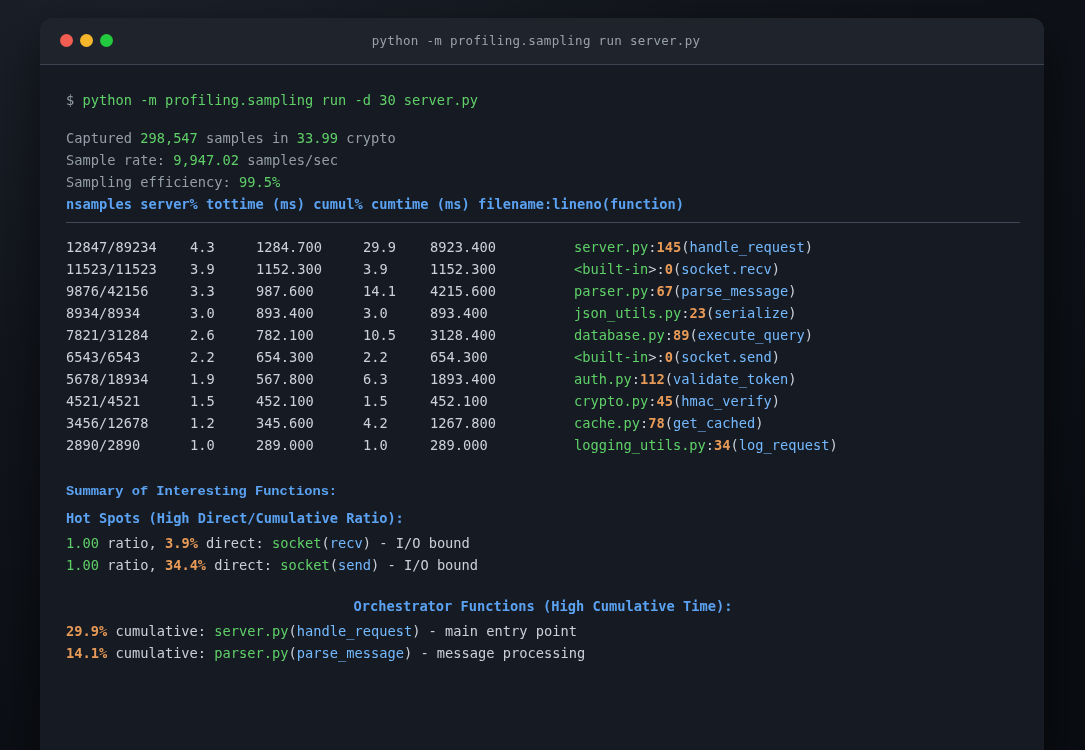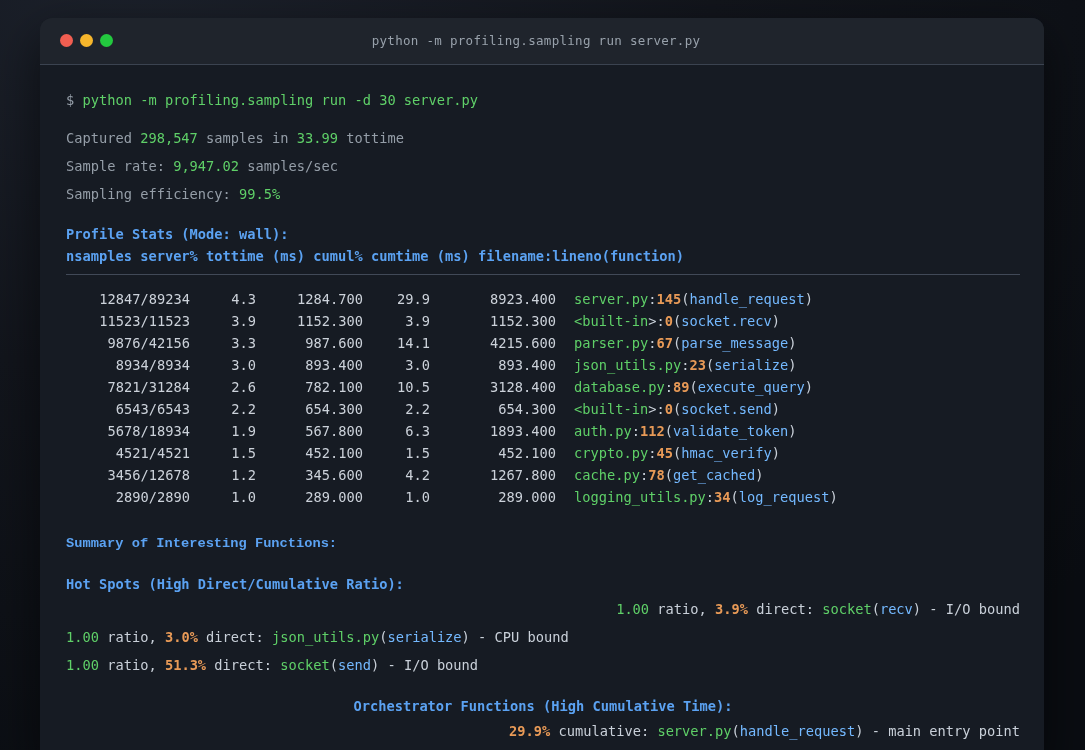--- a/index.html
+++ b/index.html
@@ -30,71 +30,69 @@
   .line{white-space:pre;line-height:22px;height:22px;}
   .bold{font-weight:normal;}
   .c-gray{color:var(--gray);}
   .c-green{color:var(--green);}
   .c-orange{color:var(--orange);font-weight:bold;}
   .c-blue{color:var(--blue);}
   .c-white{color:var(--white);}
   .section{color:var(--header_blue);font-weight:bold;}
   .divider{height:1px;background:#414957;margin:7px 0 13px 0;width:954px;}
   .trow{white-space:pre;line-height:22px;height:22px;color:#ccd2da;}
-  .col{display:inline-block;text-align:right;white-space:pre;}
+  .col{display:inline-block;text-align:left;white-space:pre;}
   .col1{width:124px;}
   .col2{width:66px;}
   .col3{width:107px;}
   .col4{width:67px;}
   .col5{width:126px;}
   .fncol{margin-left:18px;}
-  .mt16{margin-top:16px;} .mt6{margin-top:6px;} .mt18{margin-top:18px;}
-  .mt25{margin-top:25px;font-family:Liberation Mono, monospace;} .mt12{margin-top:18px;} .mt3{margin-top:3px;text-align:right;}
+  .mt16{margin-top:16px;} .mt6{} .mt18{margin-top:18px;}
+  .mt25{margin-top:25px;font-family:Liberation Mono, monospace;} .mt12{margin-top:4px;} .mt3{margin-top:3px;}
   .mt19{margin-top:19px;text-align:center;}
 </style>
 </head>
 <body>
 
 <div class="window">
   <div class="titlebar">
     <div class="lights">
       <span class="light red"></span>
       <span class="light yellow"></span>
       <span class="light green"></span>
     </div>
     <div class="wtitle">python -m profiling.sampling run server.py</div>
   </div>
 
   <div class="body">
     <div class="line"><span class="c-gray">$ </span><span class="c-green bold">python -m profiling.sampling run -d 30 server.py</span></div>
 
-    <div class="line mt16"><span class="c-gray">Captured </span><span class="c-green">298,547</span><span class="c-gray"> samples in </span><span class="c-green">33.99</span><span class="c-gray"> tottime</span></div>
+    <div class="line mt16"><span class="c-gray">Captured </span><span class="c-green">298,547</span><span class="c-gray"> samples in </span><span class="c-green">33.99</span><span class="c-gray"> crypto</span></div>
     <div class="line mt6"><span class="c-gray">Sample rate: </span><span class="c-green">9,947.02</span><span class="c-gray"> samples/sec</span></div>
     <div class="line mt6"><span class="c-gray">Sampling efficiency: </span><span class="c-green">99.5%</span></div>
 
-    <div class="line section mt18">Profile Stats (Mode: wall):</div>
     <div class="line section">nsamples server% tottime (ms) cumul% cumtime (ms) filename:lineno(function)</div>
     <div class="divider"></div>
 
     <div>
         <div class="trow"><span class="col col1">12847/89234</span><span class="col col2">4.3</span><span class="col col3">1284.700</span><span class="col col4">29.9</span><span class="col col5">8923.400</span><span class="fncol"><span class="c-green">server.py</span><span class="c-white">:</span><span class="c-orange">145</span><span class="c-white">(</span><span class="c-blue">handle_request</span><span class="c-white">)</span></span></div>
         <div class="trow"><span class="col col1">11523/11523</span><span class="col col2">3.9</span><span class="col col3">1152.300</span><span class="col col4">3.9</span><span class="col col5">1152.300</span><span class="fncol"><span class="c-green">&lt;built-in</span><span class="c-white">&gt;:</span><span class="c-orange">0</span><span class="c-white">(</span><span class="c-blue">socket.recv</span><span class="c-white">)</span></span></div>
         <div class="trow"><span class="col col1">9876/42156</span><span class="col col2">3.3</span><span class="col col3">987.600</span><span class="col col4">14.1</span><span class="col col5">4215.600</span><span class="fncol"><span class="c-green">parser.py</span><span class="c-white">:</span><span class="c-orange">67</span><span class="c-white">(</span><span class="c-blue">parse_message</span><span class="c-white">)</span></span></div>
         <div class="trow"><span class="col col1">8934/8934</span><span class="col col2">3.0</span><span class="col col3">893.400</span><span class="col col4">3.0</span><span class="col col5">893.400</span><span class="fncol"><span class="c-green">json_utils.py</span><span class="c-white">:</span><span class="c-orange">23</span><span class="c-white">(</span><span class="c-blue">serialize</span><span class="c-white">)</span></span></div>
         <div class="trow"><span class="col col1">7821/31284</span><span class="col col2">2.6</span><span class="col col3">782.100</span><span class="col col4">10.5</span><span class="col col5">3128.400</span><span class="fncol"><span class="c-green">database.py</span><span class="c-white">:</span><span class="c-orange">89</span><span class="c-white">(</span><span class="c-blue">execute_query</span><span class="c-white">)</span></span></div>
         <div class="trow"><span class="col col1">6543/6543</span><span class="col col2">2.2</span><span class="col col3">654.300</span><span class="col col4">2.2</span><span class="col col5">654.300</span><span class="fncol"><span class="c-green">&lt;built-in</span><span class="c-white">&gt;:</span><span class="c-orange">0</span><span class="c-white">(</span><span class="c-blue">socket.send</span><span class="c-white">)</span></span></div>
         <div class="trow"><span class="col col1">5678/18934</span><span class="col col2">1.9</span><span class="col col3">567.800</span><span class="col col4">6.3</span><span class="col col5">1893.400</span><span class="fncol"><span class="c-green">auth.py</span><span class="c-white">:</span><span class="c-orange">112</span><span class="c-white">(</span><span class="c-blue">validate_token</span><span class="c-white">)</span></span></div>
         <div class="trow"><span class="col col1">4521/4521</span><span class="col col2">1.5</span><span class="col col3">452.100</span><span class="col col4">1.5</span><span class="col col5">452.100</span><span class="fncol"><span class="c-green">crypto.py</span><span class="c-white">:</span><span class="c-orange">45</span><span class="c-white">(</span><span class="c-blue">hmac_verify</span><span class="c-white">)</span></span></div>
         <div class="trow"><span class="col col1">3456/12678</span><span class="col col2">1.2</span><span class="col col3">345.600</span><span class="col col4">4.2</span><span class="col col5">1267.800</span><span class="fncol"><span class="c-green">cache.py</span><span class="c-white">:</span><span class="c-orange">78</span><span class="c-white">(</span><span class="c-blue">get_cached</span><span class="c-white">)</span></span></div>
         <div class="trow"><span class="col col1">2890/2890</span><span class="col col2">1.0</span><span class="col col3">289.000</span><span class="col col4">1.0</span><span class="col col5">289.000</span><span class="fncol"><span class="c-green">logging_utils.py</span><span class="c-white">:</span><span class="c-orange">34</span><span class="c-white">(</span><span class="c-blue">log_request</span><span class="c-white">)</span></span></div>
       </div>
 
     <div class="line section mt25">Summary of Interesting Functions:</div>
     <div class="line section mt12">Hot Spots (High Direct/Cumulative Ratio):</div>
     <div class="line mt3"><span class="c-green">1.00</span><span class="c-white"> ratio, </span><span class="c-orange">3.9%</span><span class="c-white"> direct: </span><span class="c-green">socket</span><span class="c-white">(</span><span class="c-blue">recv</span><span class="c-white">) - I/O bound</span></div>
-    <div class="line mt6"><span class="c-green">1.00</span><span class="c-white"> ratio, </span><span class="c-orange">3.0%</span><span class="c-white"> direct: </span><span class="c-green">json_utils.py</span><span class="c-white">(</span><span class="c-blue">serialize</span><span class="c-white">) - CPU bound</span></div>
-    <div class="line mt6"><span class="c-green">1.00</span><span class="c-white"> ratio, </span><span class="c-orange">51.3%</span><span class="c-white"> direct: </span><span class="c-green">socket</span><span class="c-white">(</span><span class="c-blue">send</span><span class="c-white">) - I/O bound</span></div>
+    <div class="line mt6"><span class="c-green">1.00</span><span class="c-white"> ratio, </span><span class="c-orange">34.4%</span><span class="c-white"> direct: </span><span class="c-green">socket</span><span class="c-white">(</span><span class="c-blue">send</span><span class="c-white">) - I/O bound</span></div>
 
     <div class="line section mt19">Orchestrator Functions (High Cumulative Time):</div>
     <div class="line mt3"><span class="c-orange">29.9%</span><span class="c-white"> cumulative: </span><span class="c-green">server.py</span><span class="c-white">(</span><span class="c-blue">handle_request</span><span class="c-white">) - main entry point</span></div>
     <div class="line mt6"><span class="c-orange">14.1%</span><span class="c-white"> cumulative: </span><span class="c-green">parser.py</span><span class="c-white">(</span><span class="c-blue">parse_message</span><span class="c-white">) - message processing</span></div>
   </div>
 </div>
 
 </body></html>

